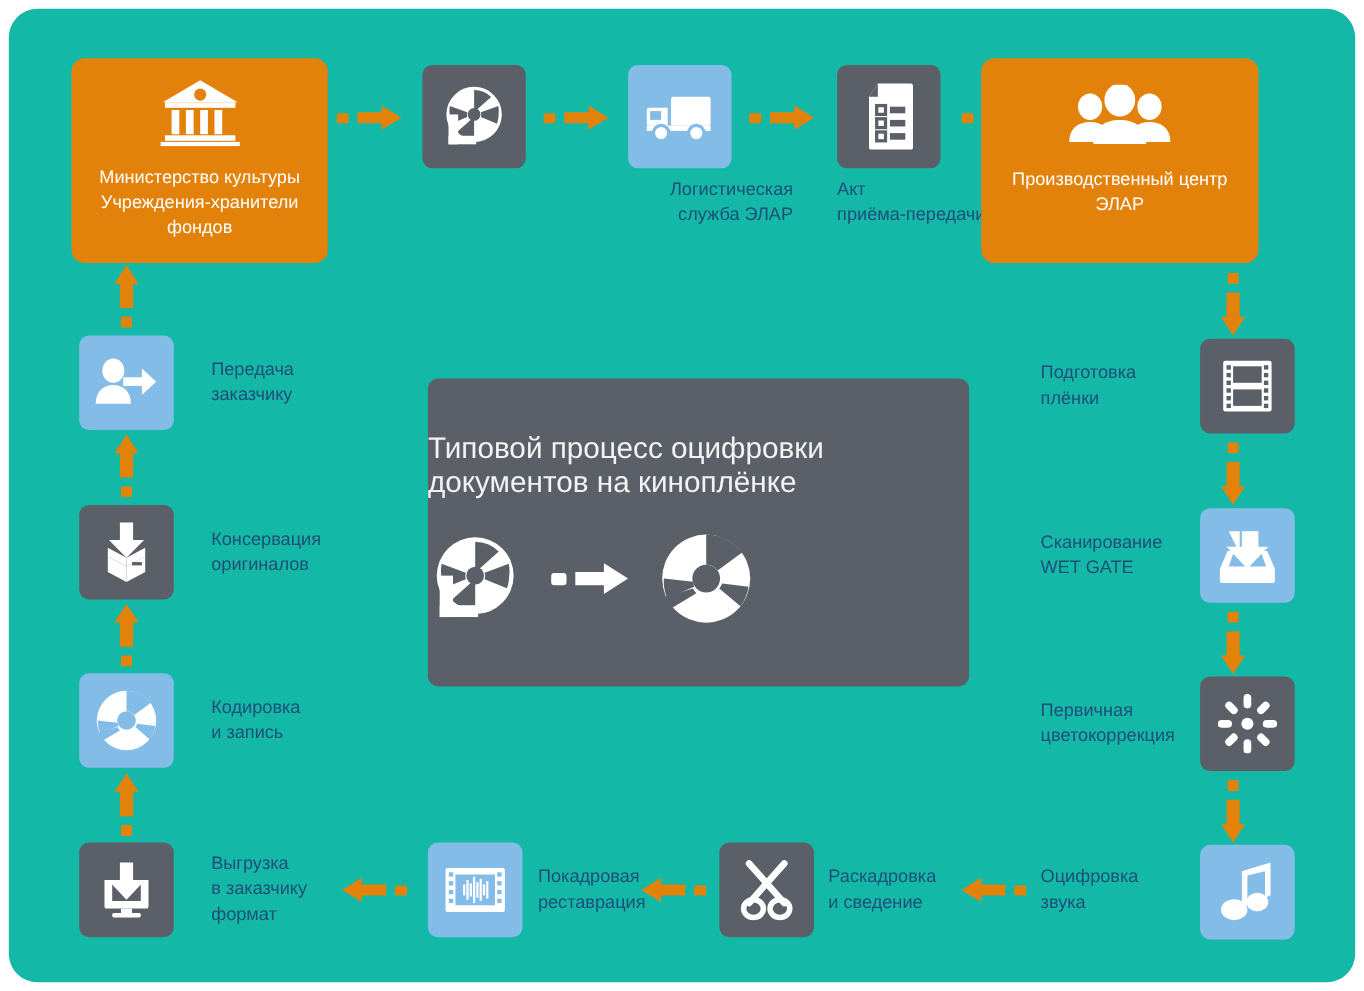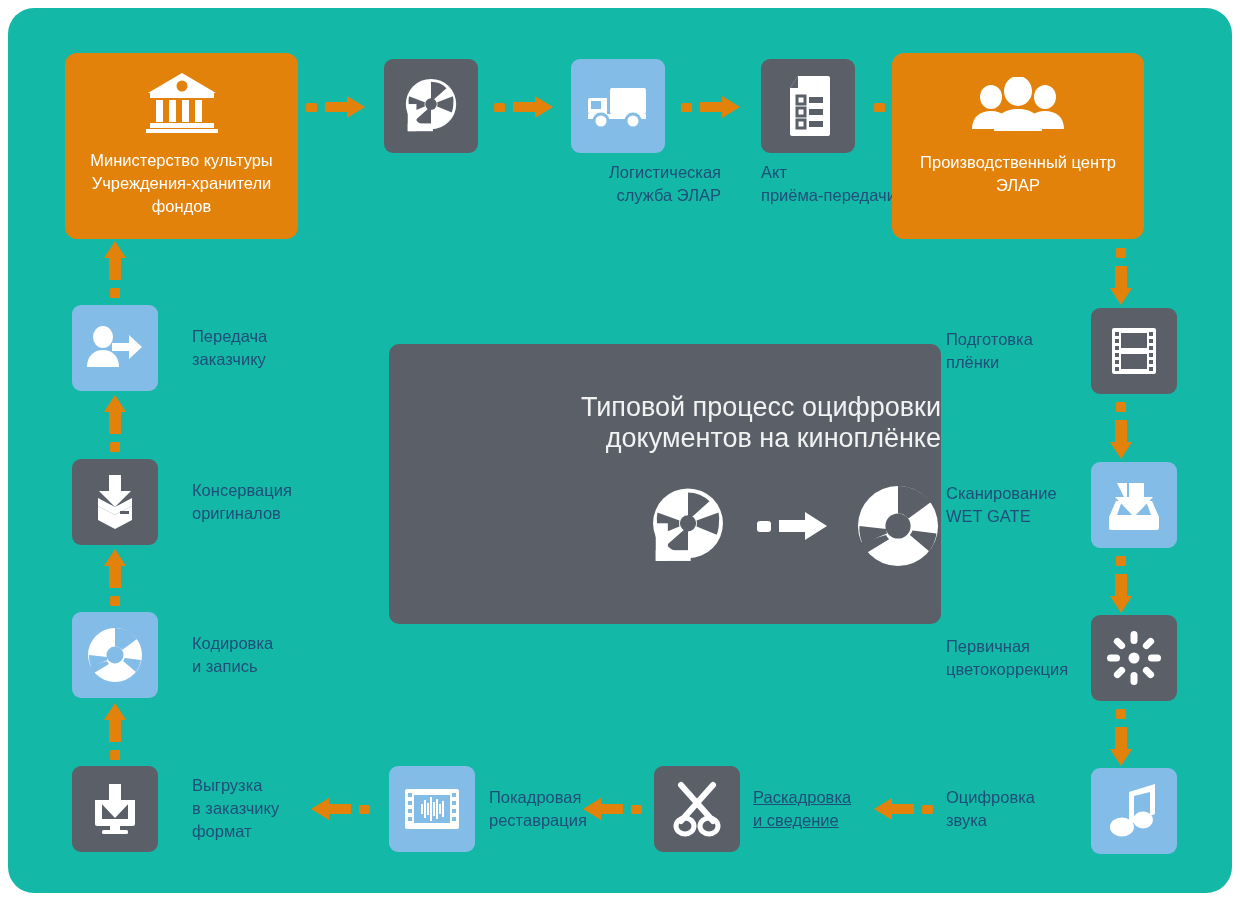--- a/index.html
+++ b/index.html
@@ -32,23 +32,23 @@
   .bigbox .bx-label{
     color:#ffffff;font-size:16.5px;line-height:23px;text-align:center;
     margin-top:12px;padding:0 10px;
   }
   .lbl{
     position:absolute;color:#1F4E79;font-size:16.5px;line-height:23px;
     white-space:pre-line;
   }
   
   .center-panel{
-    position:absolute;left:381px;top:336px;width:552px;height:280px;
+    position:absolute;left:381px;top:336px;width:492px;height:280px;
     background:#5B6068;border-radius:10px;
-    display:flex;flex-direction:column;align-items:flex-end;justify-content:center;
+    display:flex;flex-direction:column;align-items:flex-start;justify-content:center;
   }
   .center-panel .cp-title{
     color:#F2F2F2;font-size:27px;line-height:37px;text-align:center;
     font-weight:400;margin-top:-6px;
   }
   .center-panel .cp-row{
     display:flex;align-items:center;justify-content:center;gap:26px;margin-top:26px;
   }
   
   .arrow{position:absolute;}
@@ -262,21 +262,21 @@
     </div>
     <div class="lbl" style="left:938px;top:778px;width:140px;">Оцифровка
 звука</div>
 
     <div class="arrow" style="left:863px;top:790px;">
       <svg width="62" height="22" viewBox="0 0 62 22">
         <rect x="51" y="7" width="11" height="9" rx="1.5" fill="#E3820A"></rect>
         <path d="M43 6 h-22 v-6 l-18 11 18 11 v-6 h22 z" fill="#E3820A"></path>
       </svg>
     </div>
-    <div class="lbl" style="left:745px;top:778px;width:130px;text-decoration:underline;">Раскадровка
+    <div class="lbl" style="left:745px;top:778px;width:130px;">Раскадровка
 и сведение</div>
     <div class="tile dark" style="left:646px;top:758px;width:86px;height:86px;">
       <span>
         <svg width="56" height="56" viewBox="0 0 56 56">
           <path d="M12 4 L44 40" stroke="#fff" stroke-width="6" stroke-linecap="round" fill="none"></path>
           <path d="M44 4 L12 40" stroke="#fff" stroke-width="6" stroke-linecap="round" fill="none"></path>
           <ellipse cx="16" cy="45" rx="9" ry="8" fill="none" stroke="#fff" stroke-width="5"></ellipse>
           <ellipse cx="40" cy="45" rx="9" ry="8" fill="none" stroke="#fff" stroke-width="5"></ellipse>
         </svg>
       </span>

